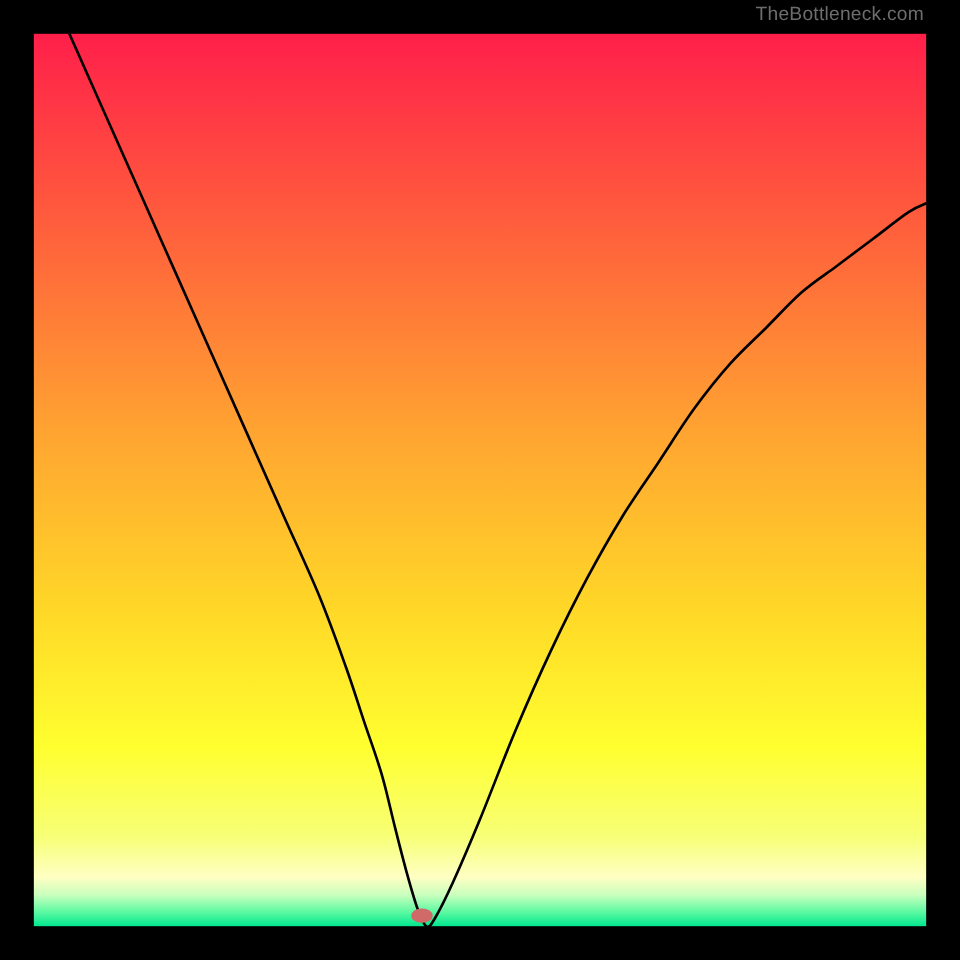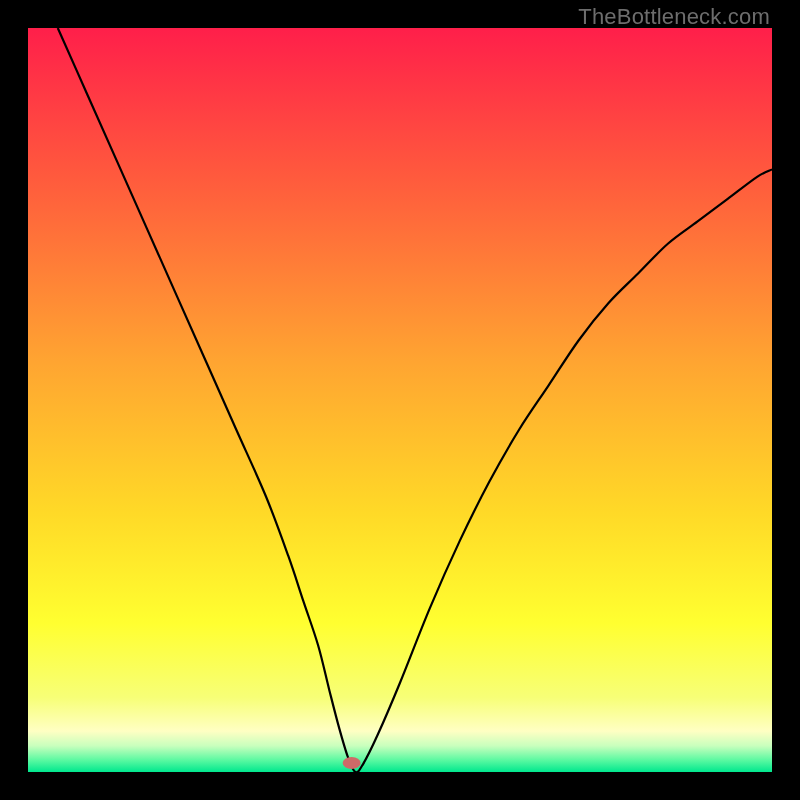--- a/index.html
+++ b/index.html
@@ -32,21 +32,21 @@
     top: 0;
     width: 744px;
     height: 744px;
     overflow: visible;
   }
   .watermark {
     position: absolute;
     top: 4px;
     right: 30px;
     color: #6d6d6d;
-    font-size: 22px;
+    font-size: 16px;
     font-weight: 500;
     letter-spacing: 0.2px;
     user-select: none;
   }
   .curve-path {
     fill: none;
     stroke: #000000;
     stroke-width: 2.2;
   }
   .marker {

